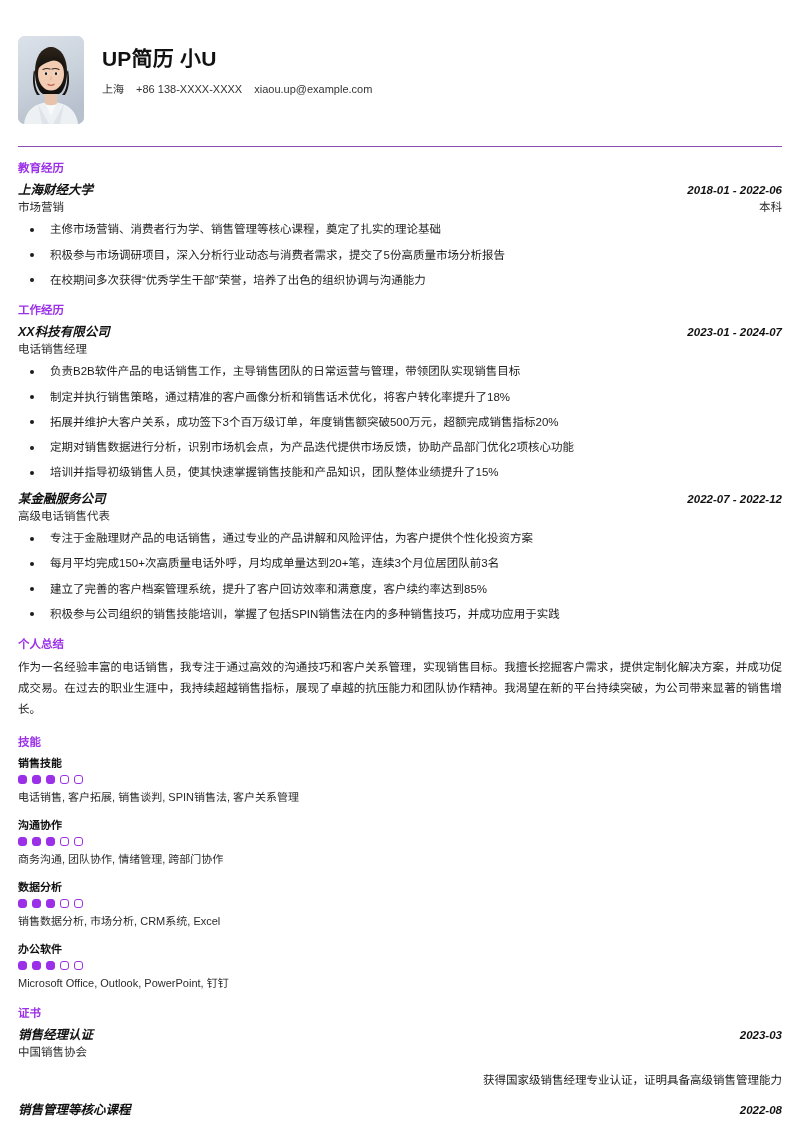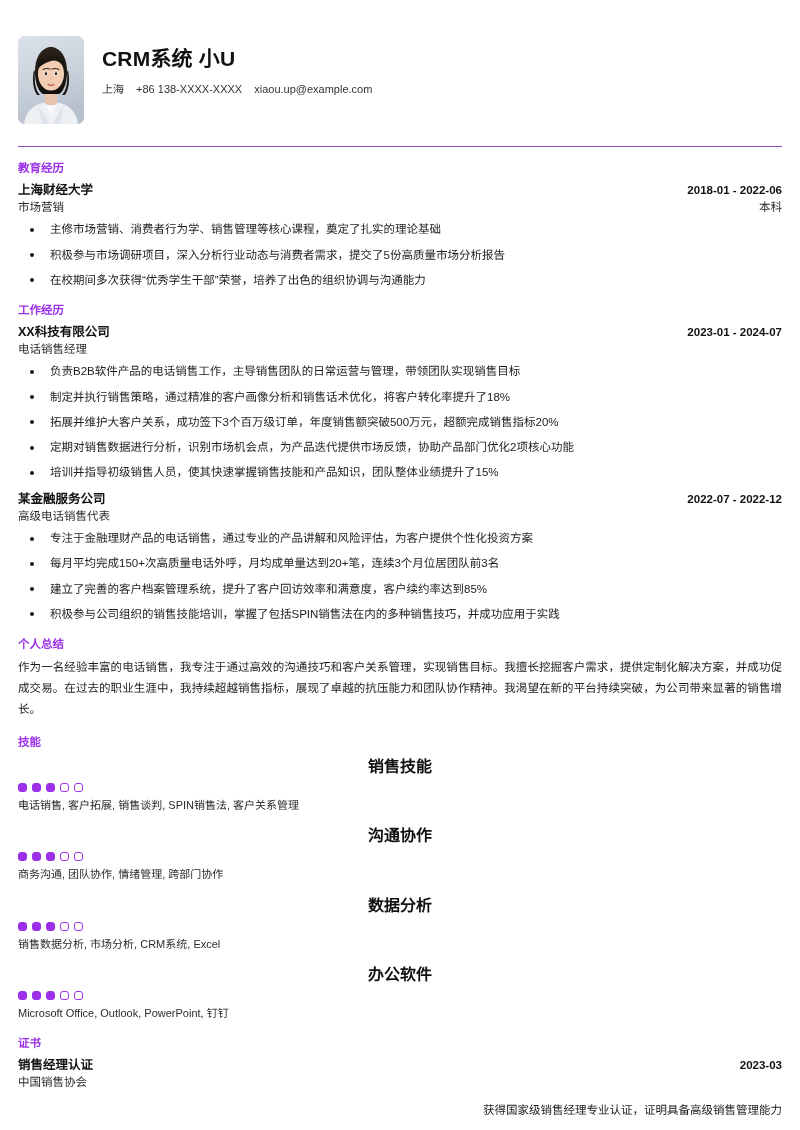--- a/index.html
+++ b/index.html
@@ -76,20 +76,21 @@
     line-height: 1.3;
     margin: 0 0 5px 0;
   }
 
   .entry { margin-bottom: 2px; }
   .entry-head {
     display: flex;
     justify-content: space-between;
     align-items: baseline;
     gap: 29px;
+    font-style: italic;
   }
   .entry-org {
     font-size: 12.5px;
     font-weight: 700;
     color: #111111;
     line-height: 1.45;
   }
   .entry-date {
     font-size: 11.5px;
     font-weight: 700;
@@ -144,26 +145,25 @@
     font-size: 11.5px;
     line-height: 1.85;
     color: #1c1c1c;
     text-align: justify;
     margin: 0;
   }
 
   
   .skill { margin-bottom: 11px; }
   .skill-name {
-    font-size: 16px;
+    font-size: 11px;
     font-weight: 700;
     color: #111111;
     line-height: 1.5;
     margin-bottom: 4px;
-    text-align: center;
   }
   .dots {
     display: flex;
     gap: 5px;
     margin-bottom: 5px;
   }
   .dot {
     width: 9px;
     height: 9px;
     border-radius: 3px;
@@ -231,21 +231,21 @@
 
         <path d="M33 41 q1 2.4 -.6 3.2" stroke="#d8a98d" stroke-width=".9" fill="none" stroke-linecap="round"></path>
         <path d="M30 48.4 q3 2 6 0" stroke="#b9604f" stroke-width="1.3" fill="none" stroke-linecap="round"></path>
 
         <path d="M17 36 C16 47 18 55 22 59 L19 59 C15 53 14 44 16 34 Z" fill="#181410"></path>
         <path d="M49 36 C50 47 48 55 44 59 L47 59 C51 53 52 44 50 34 Z" fill="#181410"></path>
       </svg>
     </div>
 
     <div class="header-text">
-      <h1 class="name">CRM系统 小U</h1>
+      <h1 class="name">UP简历 小U</h1>
       <div class="contact">
         <span>上海</span>
         <span>+86 138-XXXX-XXXX</span>
         <span>xiaou.up@example.com</span>
       </div>
     </div>
   </div>
 
   <div class="rule"></div>
 

